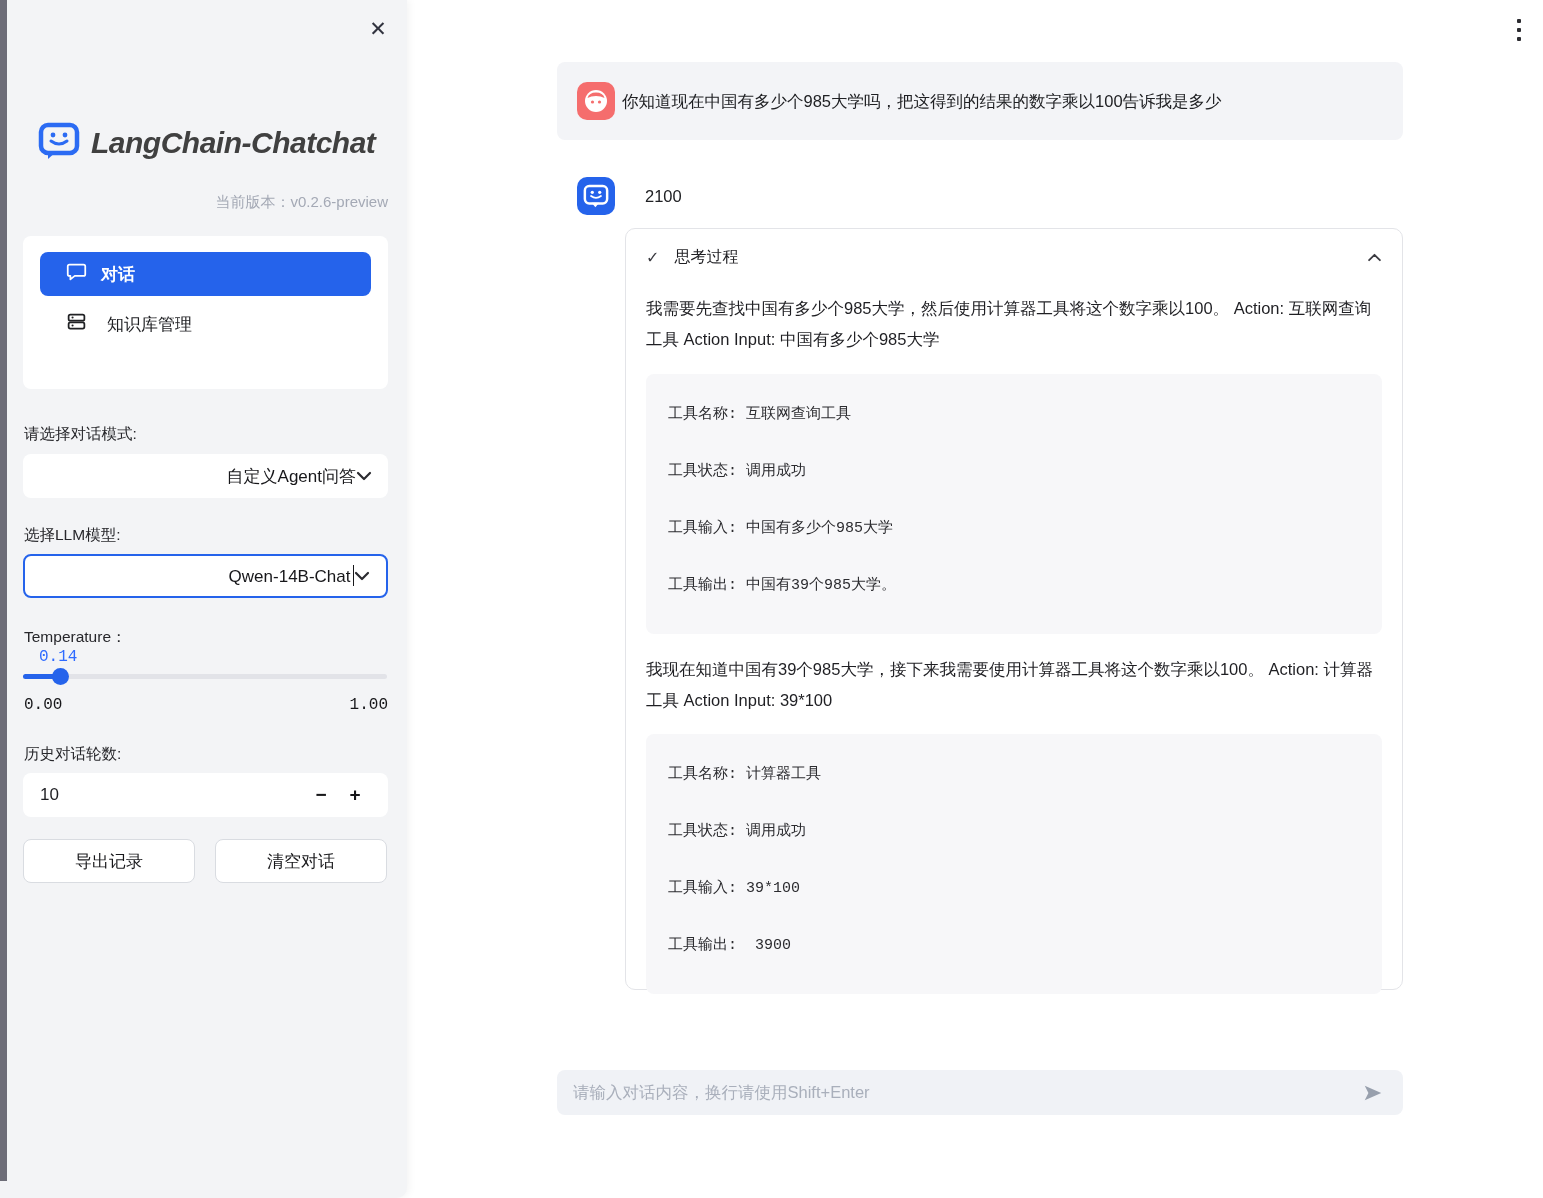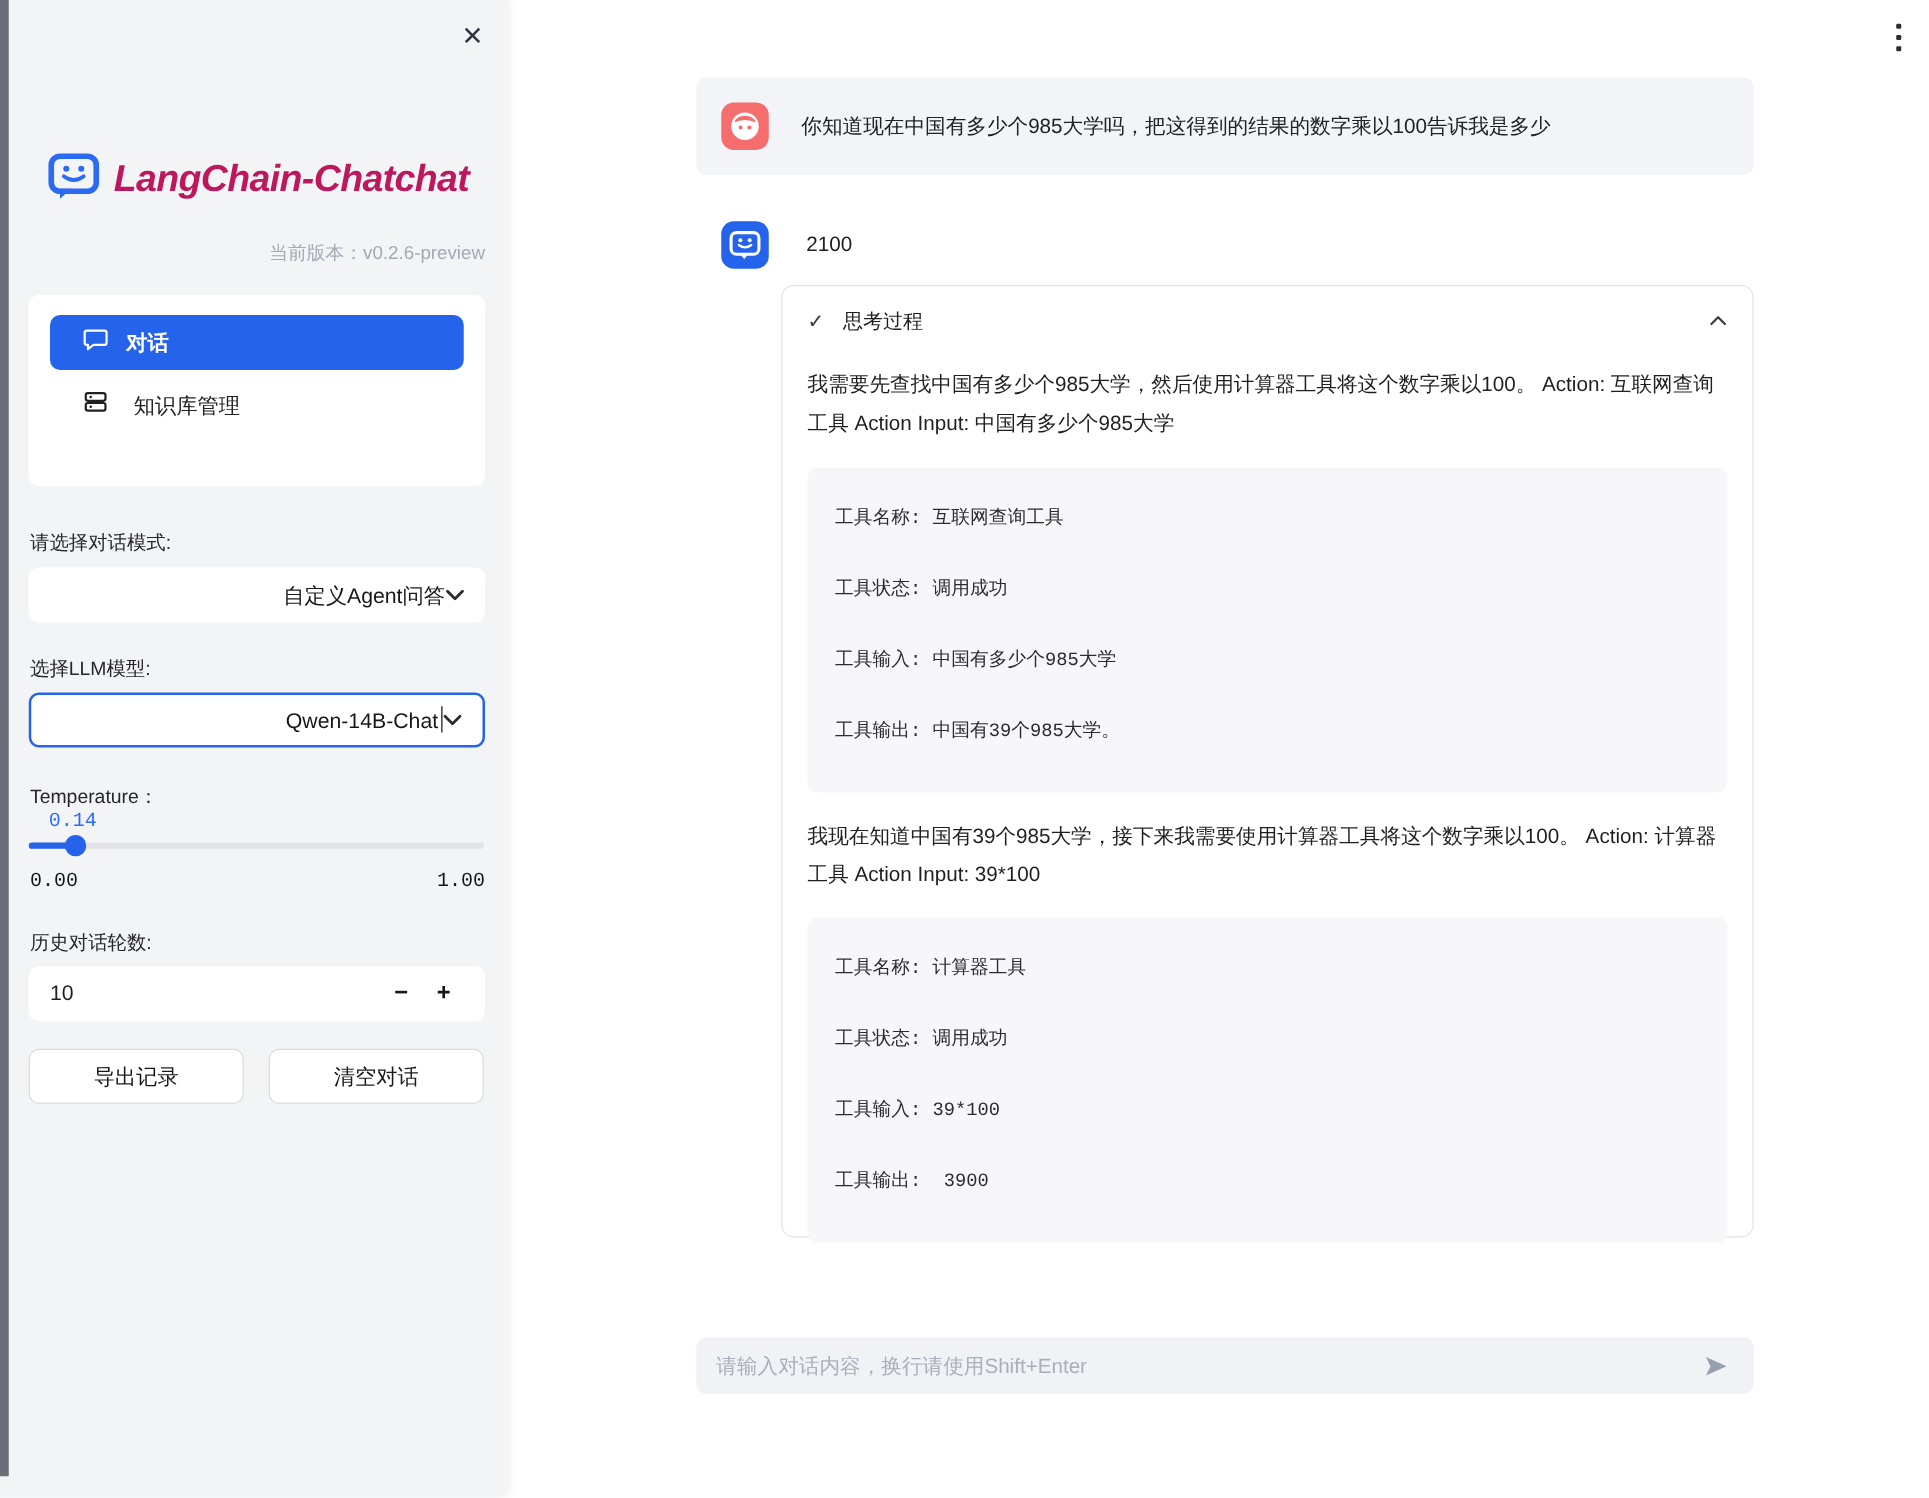--- a/index.html
+++ b/index.html
@@ -28,21 +28,21 @@
     position:absolute; top:14px; left:363px;
     width:30px; height:30px; display:flex; align-items:center; justify-content:center;
     font-size:21px; color:#31333f; cursor:pointer;
   }
   .logo-row {
     position:absolute; top:122px; left:38px; right:20px;
     display:flex; align-items:center; gap:11px;
   }
   .logo-text {
     font-size:30px; font-weight:bold; font-style:italic;
-    color:#be185d; letter-spacing:-0.5px; white-space:nowrap;
+    color:#404040; letter-spacing:-0.5px; white-space:nowrap;
   }
   .version-row {
     position:absolute; top:193px; left:20px; right:19px;
     text-align:right; font-size:15px; color:#a4a9b5;
   }
   .nav-card {
     position:absolute; top:236px; left:23px; width:365px; height:153px;
     background:#ffffff; border-radius:8px; padding:16px 17px;
   }
   .nav-item-active {
@@ -98,21 +98,21 @@
   }
   
   .main { position:absolute; left:407px; top:0; width:1136px; height:1198px; background:#ffffff; }
   .kebab { position:absolute; top:16px; right:12px; width:24px; height:28px;
     display:flex; flex-direction:column; align-items:center; justify-content:center; gap:5px; cursor:pointer; }
   .kebab .dot { width:4px; height:4px; border-radius:1px; background:#2b2b30; }
   .chat-col { position:absolute; left:150px; top:0; width:846px; }
   .user-row {
     position:absolute; top:62px; left:0; width:846px; height:78px;
     background:#f3f4f7; border-radius:8px;
-    display:flex; align-items:center; gap:26px; padding:0 20px;
+    display:flex; align-items:center; gap:7px; padding:0 20px;
   }
   .avatar { width:38px; height:38px; border-radius:10px; flex:none;
     display:flex; align-items:center; justify-content:center; }
   .avatar.user { background:#f56d6d; }
   .avatar.bot  { background:#2563eb; }
   .msg-text { font-size:16.5px; color:#202124; line-height:1.6; }
   .bot-row {
     position:absolute; top:177px; left:0; width:846px;
     display:flex; align-items:center; gap:30px; padding-left:20px;
   }

